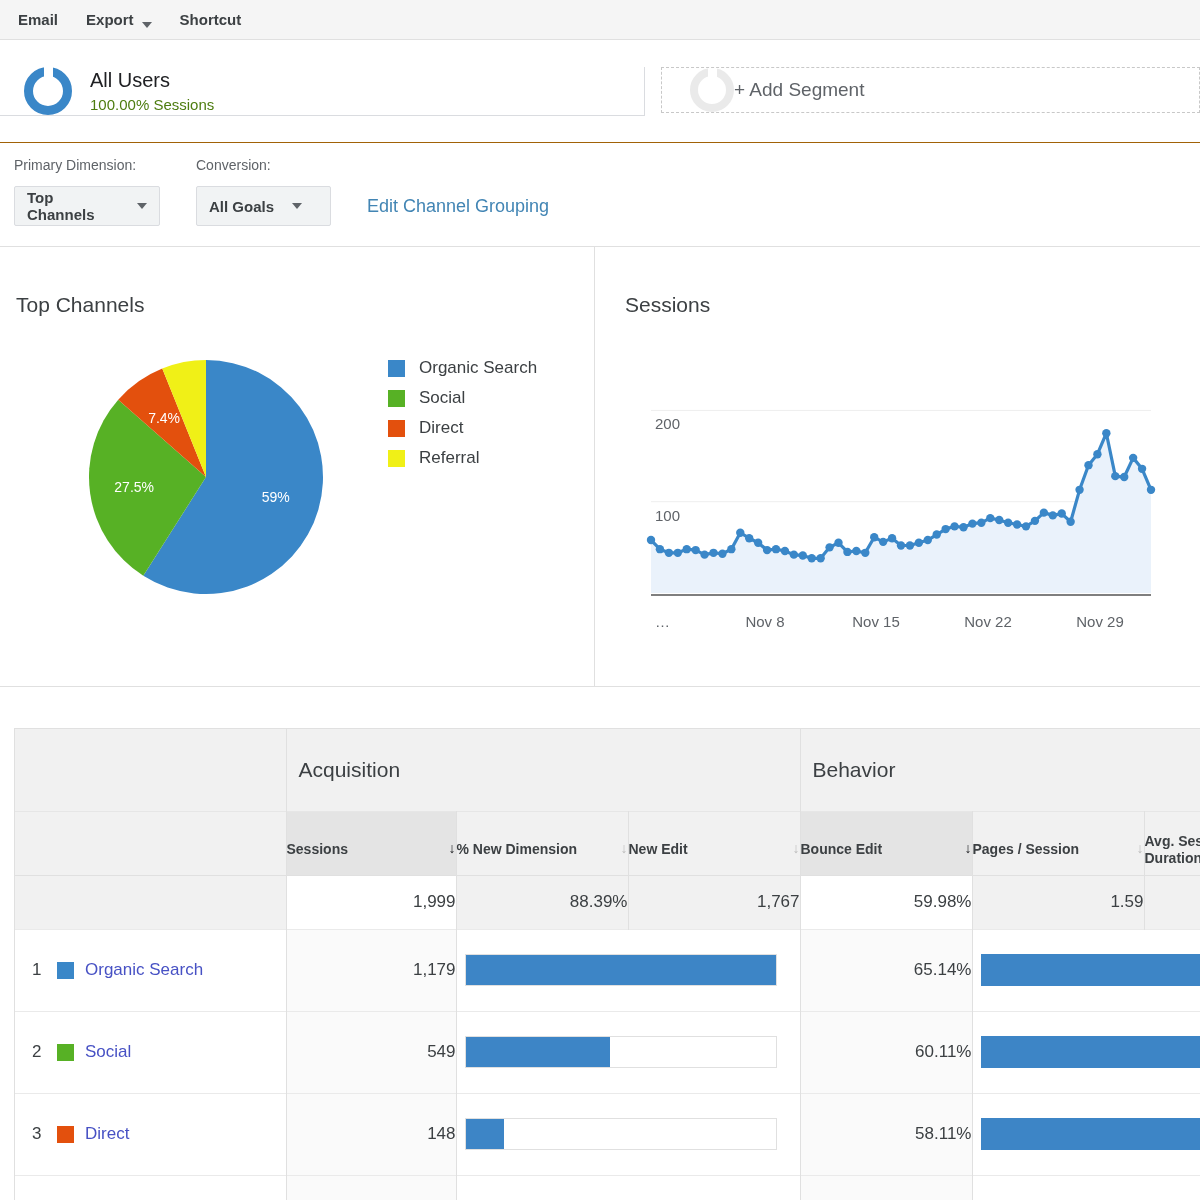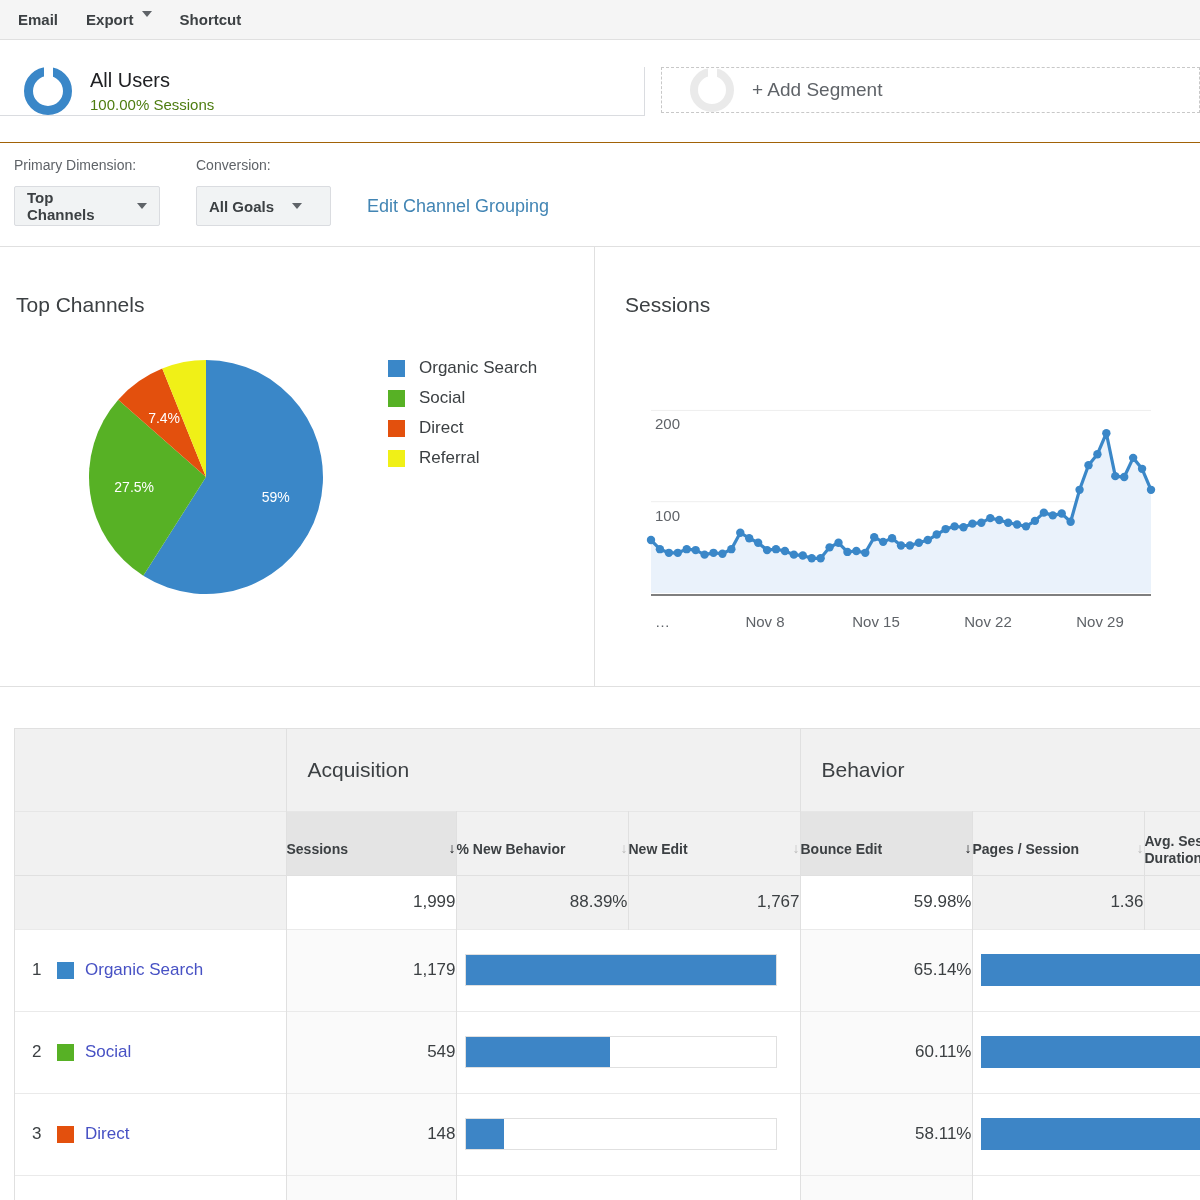--- a/index.html
+++ b/index.html
@@ -15,39 +15,39 @@
   
   .actionbar {
     height: 40px; background: #f5f5f5;
     border-bottom: 1px solid #e0e0e0;
     display: flex; align-items: center; gap: 0px;
     padding-left: 4px;
   }
   .act {
     font-size: 15px; font-weight: 700; color: #3c4043;
     padding: 6px 14px; cursor: pointer; white-space: nowrap;
-    display: flex; align-items: flex-start; gap: 8px;
+    display: flex; align-items: flex-end; gap: 8px;
   }
   .caret-dn {
     width: 0; height: 0;
     border-left: 5px solid transparent; border-right: 5px solid transparent;
     border-top: 6px solid #5f6368; display: inline-block;
   }
 
   
   .segbar { height: 103px; display: flex; align-items: center;
             border-bottom: 1px solid #a16207; background: #fff; }
   .seg-applied {
     width: 645px; border: 1px solid #dadce0; border-top: none; border-left: none;
     display: flex; align-items: center; gap: 18px; padding: 0 24px;
   }
   .seg-add {
     flex: 1; margin: 8px 0 10px 16px;
     border: 1px dashed #c8c8c8;
-    display: flex; align-items: center; gap: 18px; padding: 0 28px;
+    display: flex; align-items: center; padding: 0 28px;
     cursor: pointer;
   }
   .donut { width: 48px; height: 48px; border-radius: 50%;
            border: 9px solid #3a87c8; position: relative; flex: none; }
   .donut::after { content:""; position:absolute; width:9px; height:11px;
                   background:#fff; left:calc(50% - 4.5px); top:-9px; }
   .donut.ghost { border-color: #eaeaea; width: 44px; height: 44px; border-width: 8px; }
   .donut.ghost::after { background:#fff; top:-8px; height:10px; }
   .seg-title { font-size: 20px; color: #202124; line-height: 1.25; }
   .seg-sub { font-size: 15px; color: #4d7c0f; margin-top: 3px; }
@@ -83,21 +83,21 @@
   .linechart { position: absolute; left: 0px; top: 126px; }
 
   
   .tablewrap { position: absolute; left: 14px; top: 728px; right: 0; bottom: 0;
                border: 1px solid #e0e0e0; border-right: none; border-bottom: none;
                overflow: hidden; background: #fff; }
   table.ga { border-collapse: collapse; table-layout: fixed; width: 1230px; }
   table.ga td, table.ga th { padding: 0; vertical-align: middle; }
   .grp-row th { height: 82px; background: #f1f1f1; border-right: 1px solid #e0e0e0;
                 text-align: left; font-weight: 400; }
-  .grp-title { font-size: 21px; color: #3c4043; padding-left: 21px; }
+  .grp-title { font-size: 21px; color: #3c4043; padding-left: 12px; }
   .hdr-row th { height: 64px; background: #f1f1f1; border-right: 1px solid #e0e0e0;
                 border-top: 1px solid #e6e6e6;
                 text-align: left; font-size: 14px; font-weight: 700; color: #3c4043;
                 padding: 0 10px; vertical-align: top; }
   .hdr-row th.active { background: #e4e4e4; }
   .hdr-inner { display: flex; align-items: flex-start; justify-content: space-between;
                gap: 6px; padding-top: 14px; }
   .hdr-text { line-height: 1.25; }
   .sortarrow { font-size: 14px; line-height: 1; color: #bdbdbd; }
   .sortarrow.on { color: #202124; font-weight: 700; }
@@ -308,21 +308,21 @@
         <tr class="hdr-row" id="hdr-row">
             <th></th>
             <th class="active">
               <div class="hdr-inner">
                 <span class="hdr-text">Sessions</span>
                 <span class="sortarrow on">↓</span>
               </div>
             </th>
             <th>
               <div class="hdr-inner">
-                <span class="hdr-text">% New Behavior</span>
+                <span class="hdr-text">% New Dimension</span>
                 <span class="sortarrow ">↓</span>
               </div>
             </th>
             <th>
               <div class="hdr-inner">
                 <span class="hdr-text">New Edit</span>
                 <span class="sortarrow ">↓</span>
               </div>
             </th>
             <th class="active">
@@ -344,21 +344,21 @@
             </th>
           </tr>
       </thead>
       <tbody id="tbody">
           <tr class="total-row">
             <td></td>
             <td class="white">1,999</td>
             <td>88.39%</td>
             <td>1,767</td>
             <td class="white">59.98%</td>
-            <td>1.36</td>
+            <td>1.59</td>
             <td></td>
           </tr>
           <tr class="data-row">
             <td class="dim">
               <div class="dimcell">
                 <span class="rank">1</span>
                 <span class="sw" style="background: rgb(58, 135, 200);"></span>
                 <span class="chname">Organic Search</span>
               </div>
             </td>

